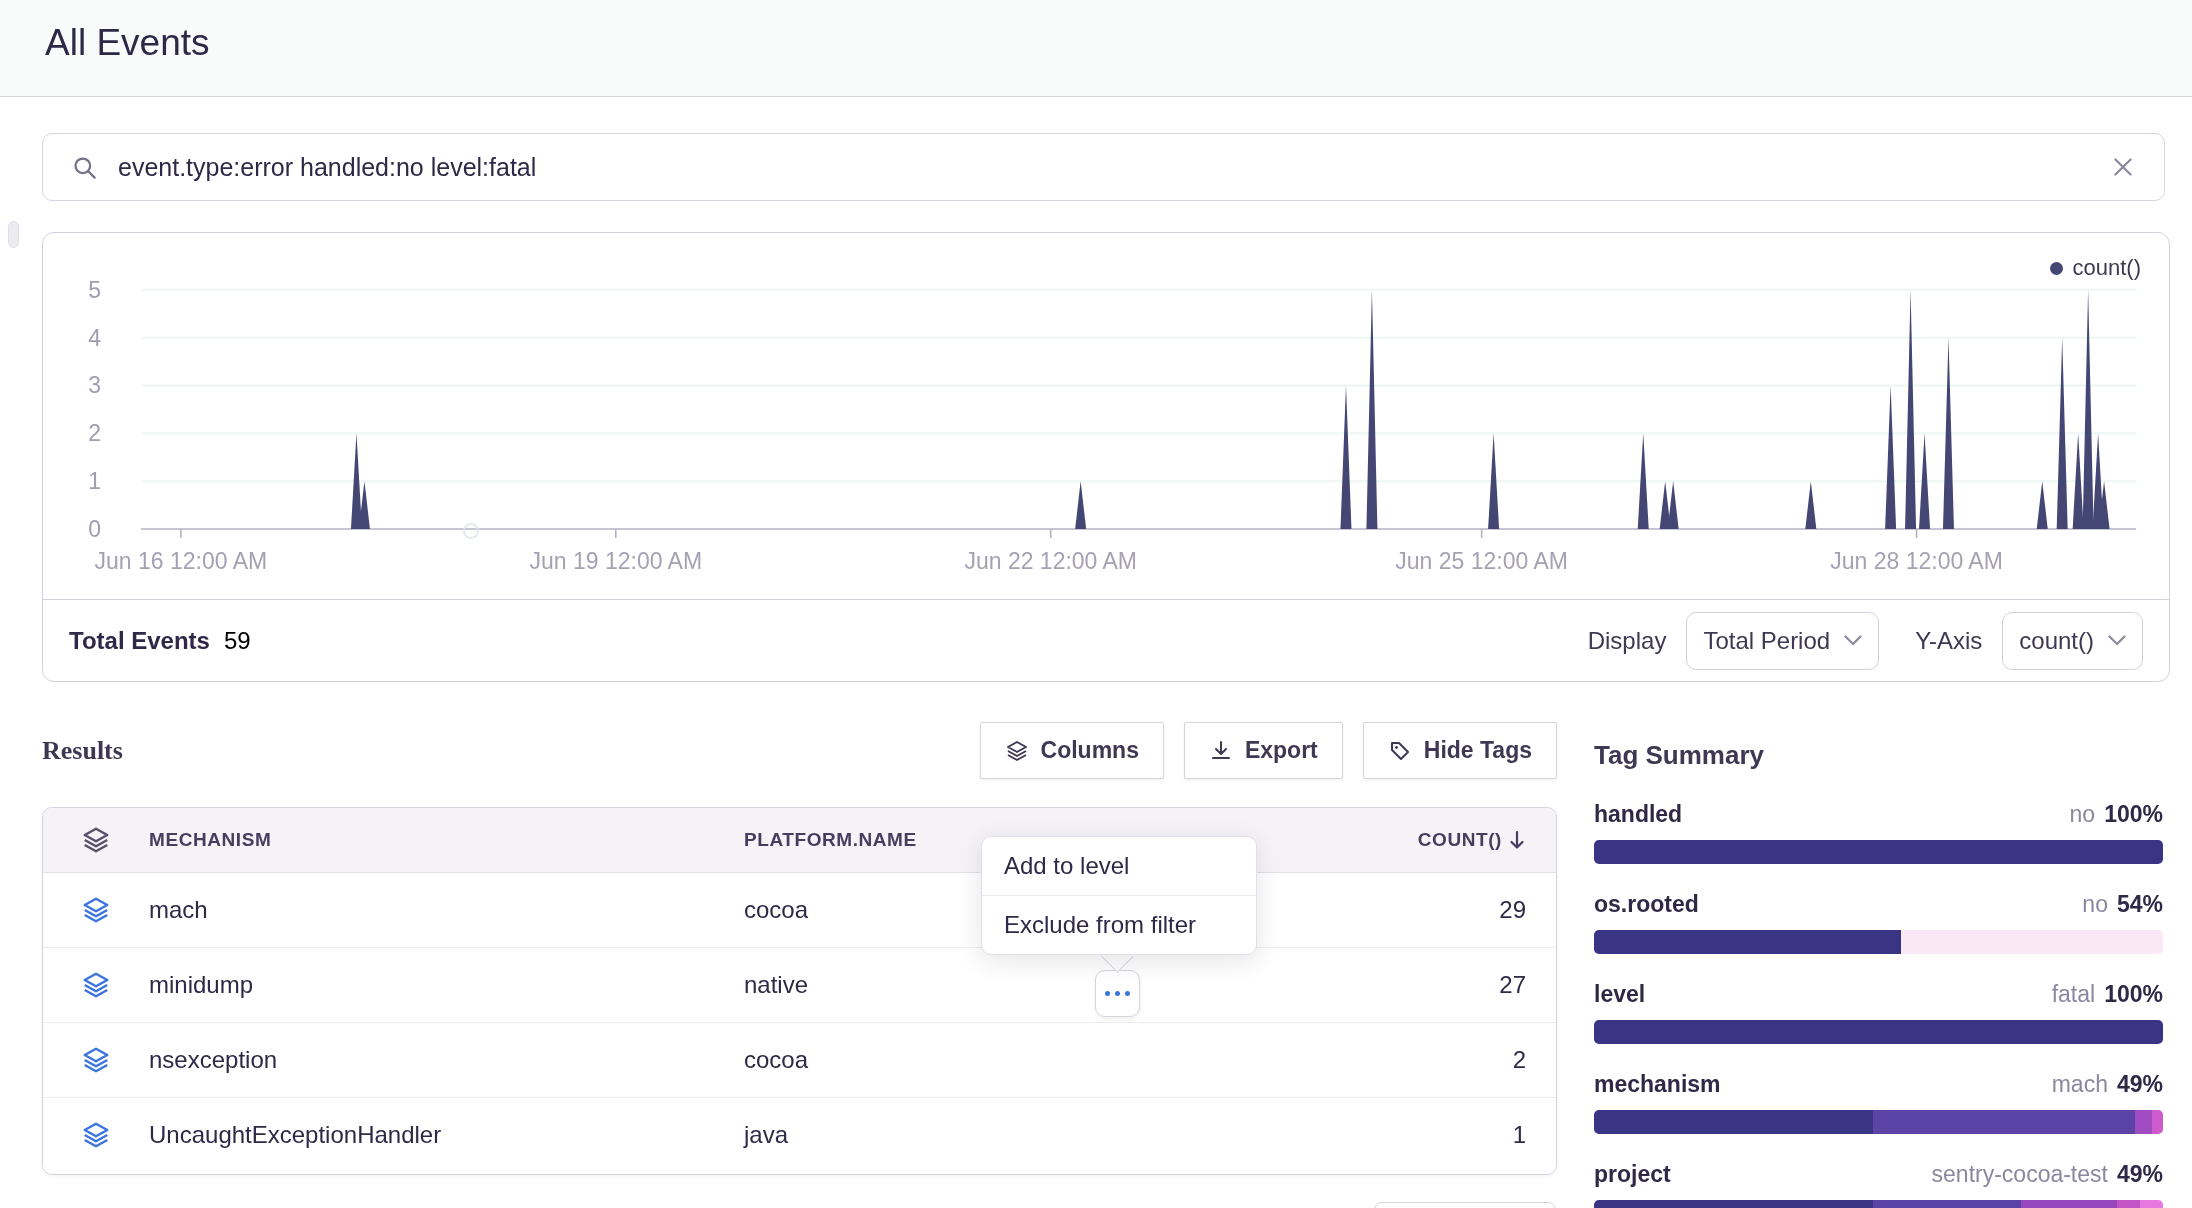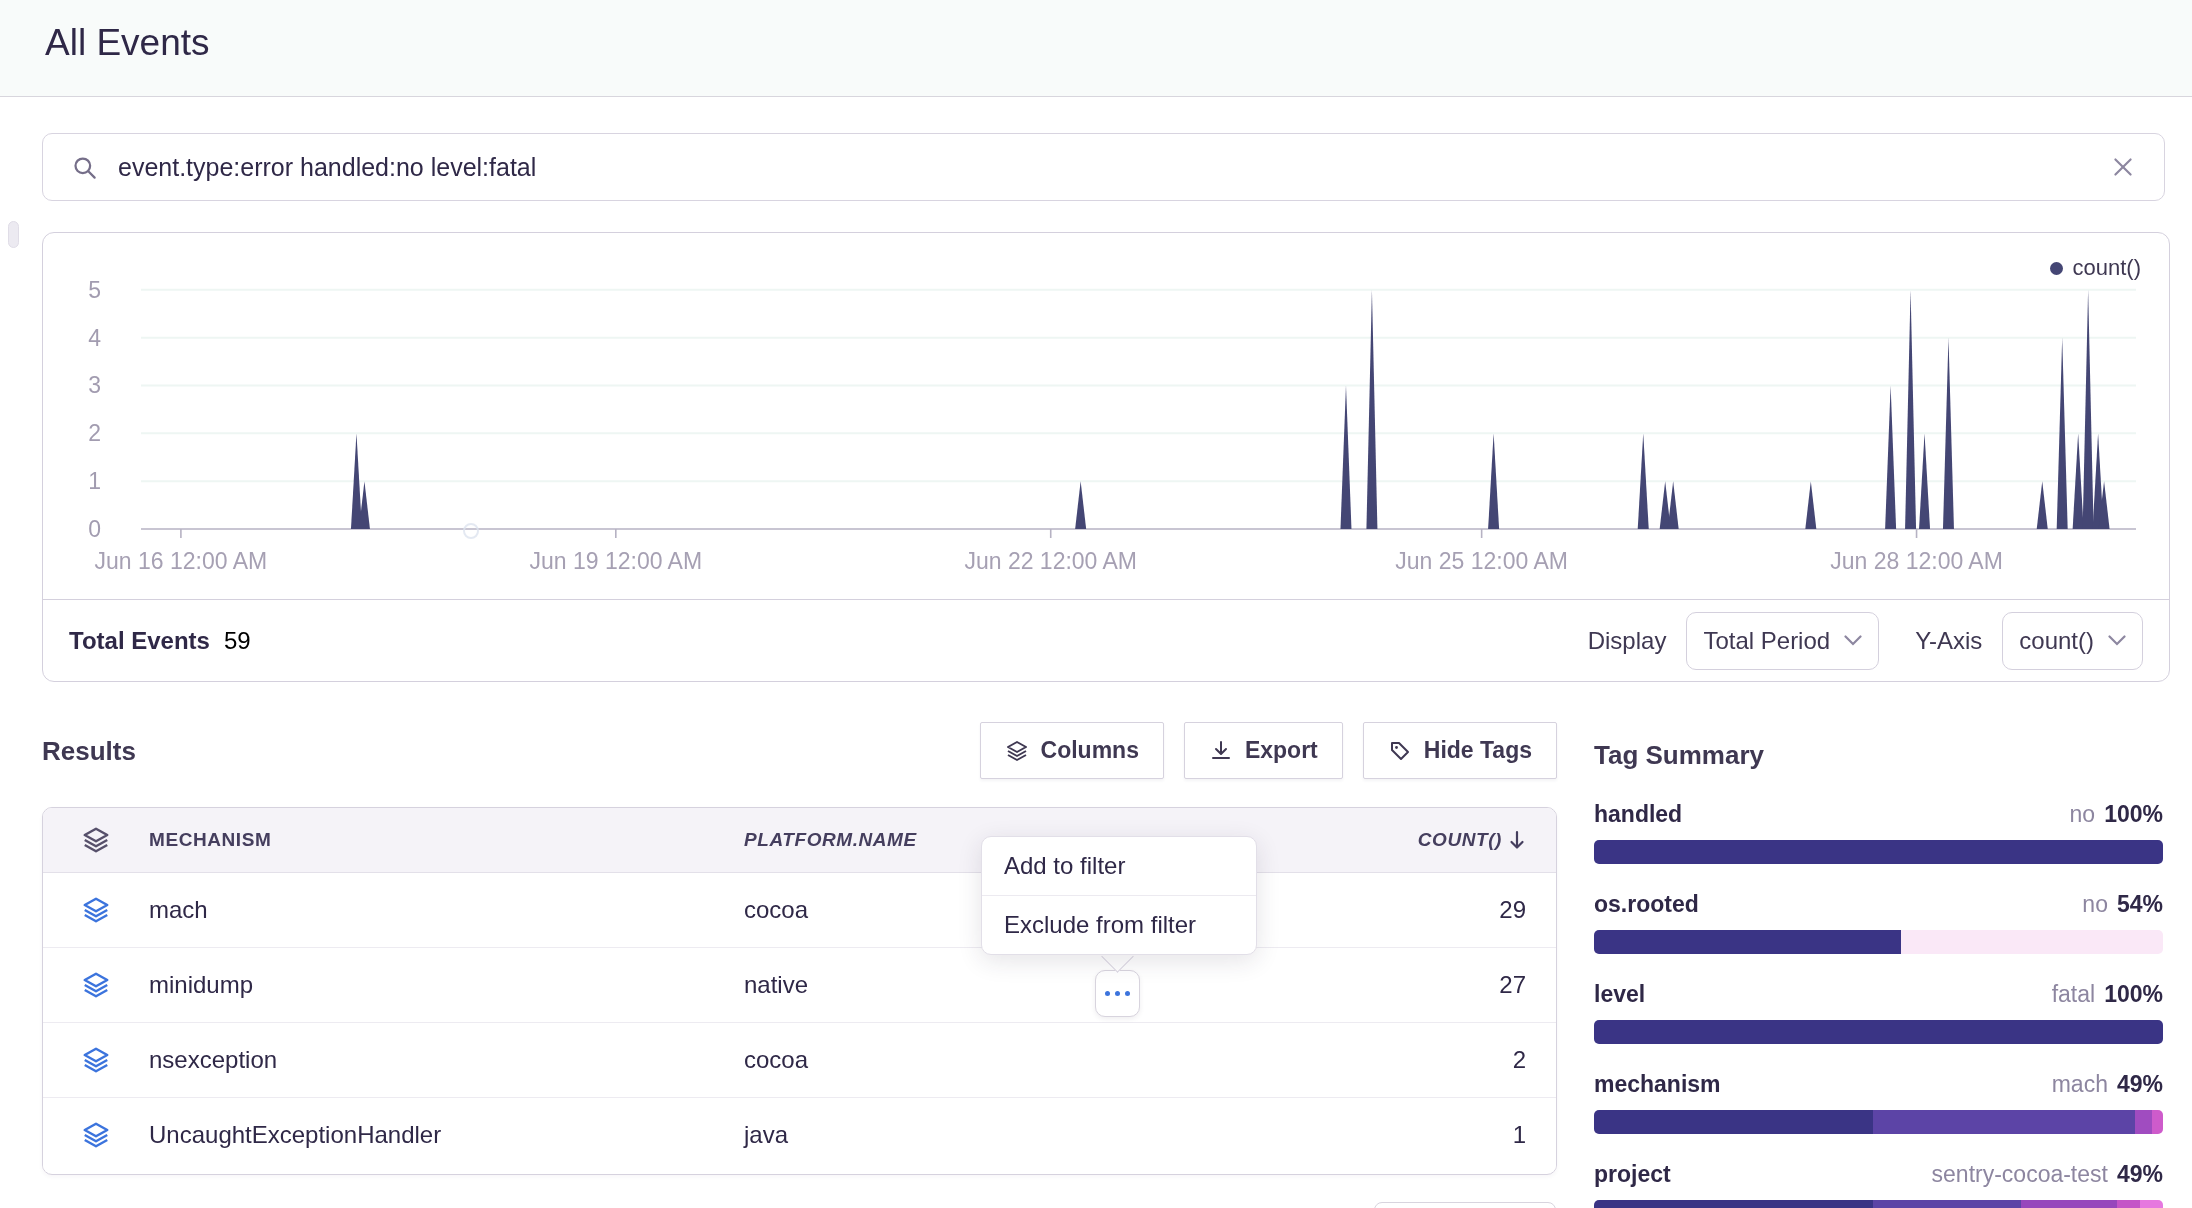--- a/index.html
+++ b/index.html
@@ -37,39 +37,39 @@
   .total-value{font-size:24px;color:#000000;margin-left:14px;}
   .footer-right{margin-left:auto;display:flex;align-items:center;gap:20px;}
   .footer-lbl{font-size:24px;font-weight:normal;color:#3f3852;}
   .select-btn{height:56px;border:1.5px solid #d4d0dd;border-radius:10px;background:#fff;
               display:flex;align-items:center;gap:14px;padding:0 16px;font-size:24px;color:#3f3852;
               cursor:pointer;}
   .yaxis-lbl{margin-left:16px;}
 
   
   .results-bar{position:absolute;left:42px;top:722px;width:1515px;display:flex;align-items:flex-start;}
-  .results-heading{font-size:26px;font-weight:bold;color:#3f3852;margin-top:14px;}
+  .results-heading{font-size:26px;font-weight:bold;color:#3f3852;margin-top:14px;font-family:Liberation Serif, serif;}
   .results-buttons{margin-left:auto;display:flex;gap:20px;}
   .tool-btn{height:57px;border:1.5px solid #d6d2de;border-radius:2px;background:#fff;
             display:flex;align-items:center;gap:12px;padding:0 24px;
             font-size:23px;font-weight:bold;color:#3f3852;cursor:pointer;
             box-shadow:0 2px 3px rgba(45,35,70,.05);}
 
   
   .results-table{position:absolute;left:42px;top:807px;width:1515px;height:368px;box-sizing:border-box;
                  border:1.5px solid #d6d2de;border-radius:10px;background:#fff;overflow:hidden;
                  box-shadow:0 2px 4px rgba(45,35,70,.04);}
   .t-head{height:64px;background:#f5f3f8;border-bottom:1px solid #e3e0e9;display:grid;
           grid-template-columns:106px 595px 1fr;align-items:center;}
   .t-row{height:74px;display:grid;grid-template-columns:106px 595px 1fr;align-items:center;
          border-top:1px solid #edebf1;background:#fff;}
   .t-row:first-of-type{border-top:none;}
   .cell-icon{display:flex;justify-content:center;}
   .h-label{font-size:19px;font-weight:bold;letter-spacing:.03em;color:#453e5e;text-transform:uppercase;}
-  .h-count{display:flex;align-items:center;justify-content:flex-end;gap:6px;padding-right:30px;font-style:italic;}
+  .h-count{display:flex;align-items:center;justify-content:flex-end;gap:6px;padding-right:30px;}
   .cell-text{font-size:24px;color:#2f2847;}
   .cell-count{font-size:24px;color:#2f2847;text-align:right;padding-right:30px;}
 
   
   .more-btn{position:absolute;left:1095px;top:970px;width:45px;height:47px;background:#fff;
             border:1.5px solid #d8d4de;border-radius:10px;box-sizing:border-box;z-index:20;
             display:flex;align-items:center;justify-content:center;gap:5px;cursor:pointer;
             box-shadow:0 2px 5px rgba(45,35,70,.08);}
   .dot{width:5px;height:5px;border-radius:50%;background:#3c74dd;}
   .context-menu{position:absolute;left:981px;top:836px;width:274px;background:#fff;
@@ -307,21 +307,21 @@
       </div>
   </div>
 
   <div class="more-btn">
     <span class="dot"></span>
     <span class="dot"></span>
     <span class="dot"></span>
   </div>
   <div class="menu-caret"></div>
   <div class="context-menu">
-    <div class="menu-item">Add to filter</div>
+    <div class="menu-item">Add to level</div>
     <div class="menu-item">Exclude from filter</div>
   </div>
 
   <aside class="tag-summary">
     <h2 class="tag-heading">Tag Summary</h2>
     <div id="tag-list">
         <div class="tag-block">
           <div class="tag-head">
             <span class="tag-name">handled</span>
             <span class="tag-val">no</span>

